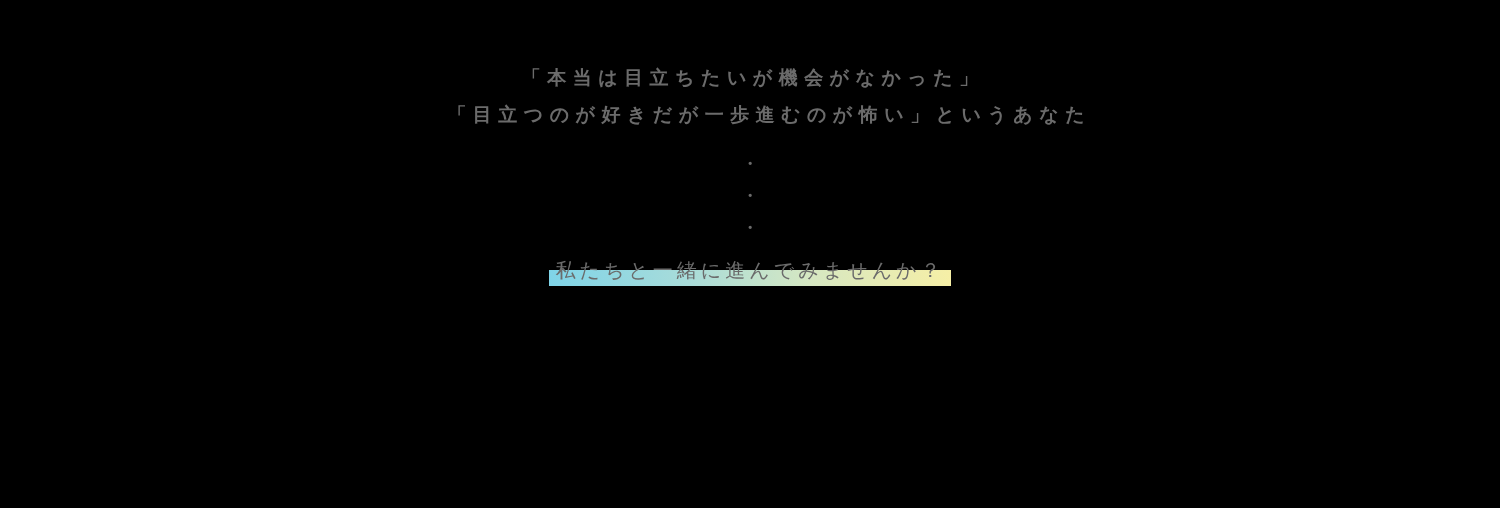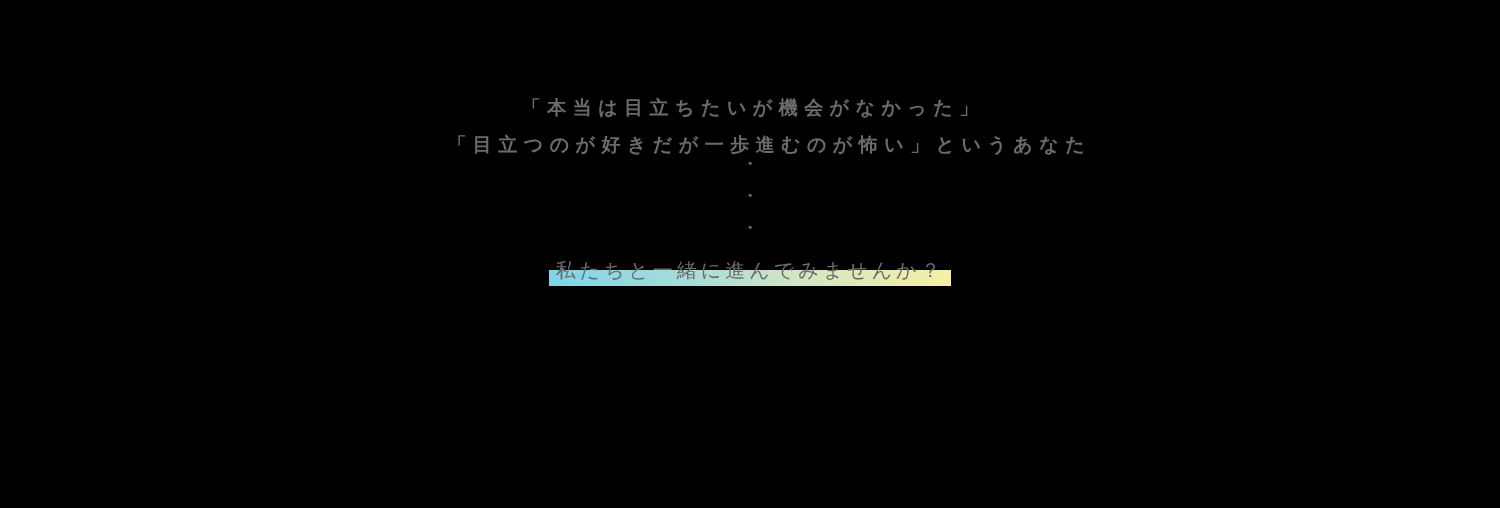--- a/index.html
+++ b/index.html
@@ -27,21 +27,20 @@
     text-align: center;
   }
   .lead-line {
     color: #6b6b6b;
     font-weight: bold;
     letter-spacing: 0.34em;
     text-indent: 0.34em;
     font-size: 19px;
     line-height: 1.0;
     white-space: nowrap;
-    margin-top: 30px;
   }
   .lead-1 { position: absolute; top: 68px; left: 0; width: 1500px; }
   .lead-2 { position: absolute; top: 105px; left: 0; width: 1500px; padding-left: 16px; }
 
   .dots {
     position: absolute;
     top: 148px;
     left: 0;
     width: 1500px;
     text-align: center;

